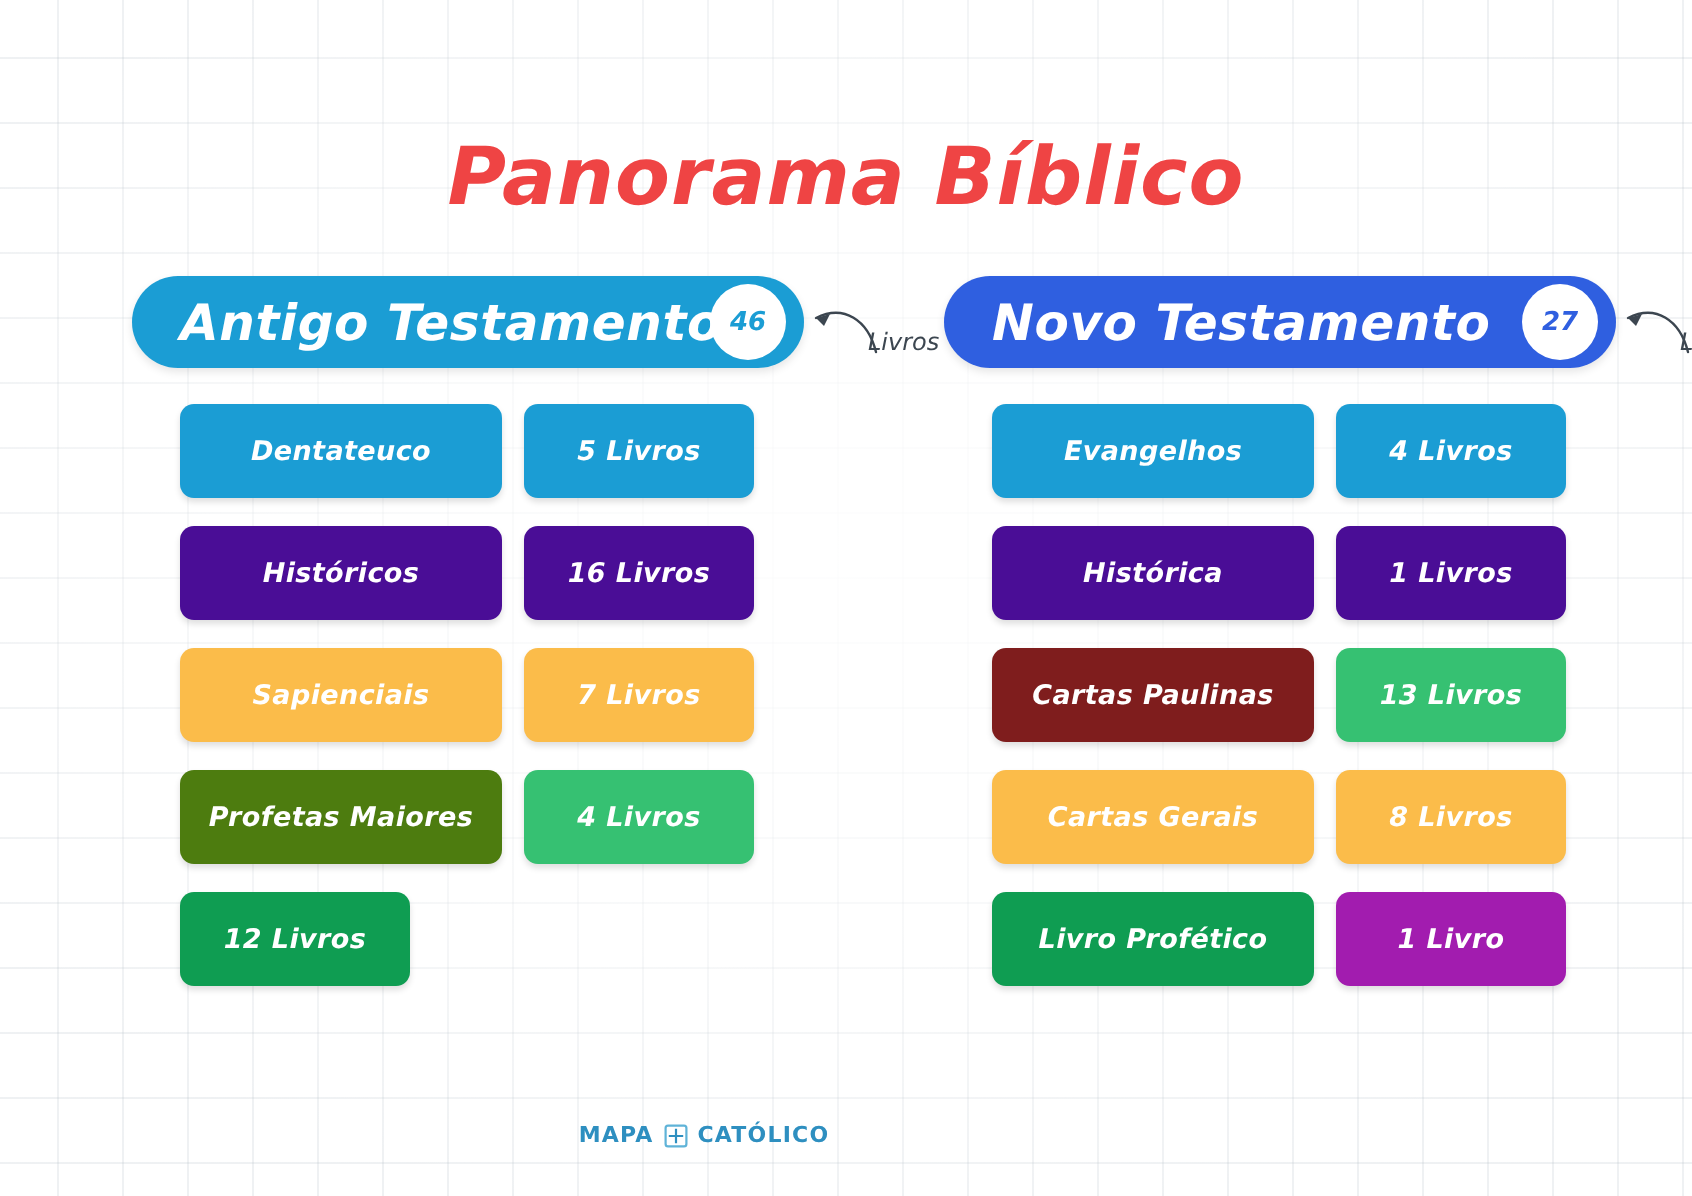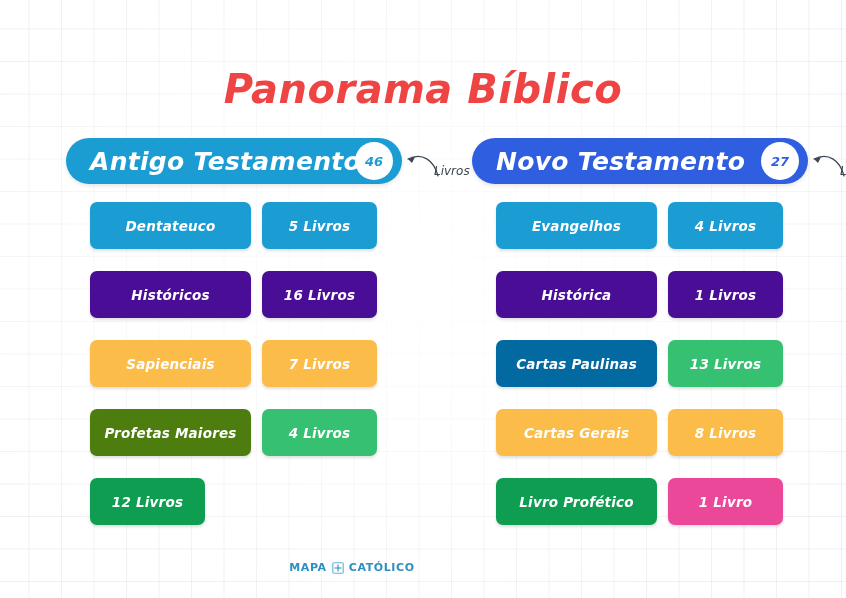--- a/index.html
+++ b/index.html
@@ -123,21 +123,21 @@
     font-style: italic;
     color: #3c4650;
     white-space: nowrap;
   }
 
   
   .rows { position: absolute; top: 64px; left: 24px; }
   .row {
     display: flex;
     gap: 11px;
-    margin-bottom: 22px;
+    margin-bottom: 14px;
   }
   .cell {
     height: 47px;
     border-radius: 7px;
     display: flex;
     align-items: center;
     justify-content: center;
     color: #ffffff;
     font-size: 13.5px;
     font-weight: bold;
@@ -238,30 +238,30 @@
     <div class="rows" id="rows-new">
         <div class="row">
           <div class="cell cell-name" style="background: rgb(27, 157, 212);">Evangelhos</div>
           <div class="cell cell-count" style="background: rgb(27, 157, 212);">4 Livros</div>
         </div>
         <div class="row">
           <div class="cell cell-name" style="background: rgb(74, 13, 150);">Histórica</div>
           <div class="cell cell-count" style="background: rgb(74, 13, 150);">1 Livros</div>
         </div>
         <div class="row">
-          <div class="cell cell-name" style="background: #0369a1;">Cartas Paulinas</div>
+          <div class="cell cell-name" style="background: #7f1d1d;">Cartas Paulinas</div>
           <div class="cell cell-count" style="background: rgb(54, 193, 114);">13 Livros</div>
         </div>
         <div class="row">
           <div class="cell cell-name" style="background: rgb(251, 188, 74);">Cartas Gerais</div>
           <div class="cell cell-count" style="background: rgb(251, 188, 74);">8 Livros</div>
         </div>
         <div class="row">
           <div class="cell cell-name" style="background: rgb(15, 157, 82);">Livro Profético</div>
-          <div class="cell cell-count" style="background: #ec4899;">1 Livro</div>
+          <div class="cell cell-count" style="background: #a21caf;">1 Livro</div>
         </div>
       </div>
   </div>
 
   <div id="footer-logo">
     <span class="logo-word" style="color: rgb(46, 143, 192);">MAPA</span>
     <span>
       <svg id="logo-mark" width="12" height="12" viewBox="0 0 12 12">
         <rect x="0.8" y="0.8" width="10.4" height="10.4" rx="1.2" fill="none" stroke="#5fb3d8" stroke-width="1.1"></rect>
         <path d="M6 2.4 V 9.6 M2.4 6 H 9.6" stroke="#2e8fc0" stroke-width="1.1"></path>

